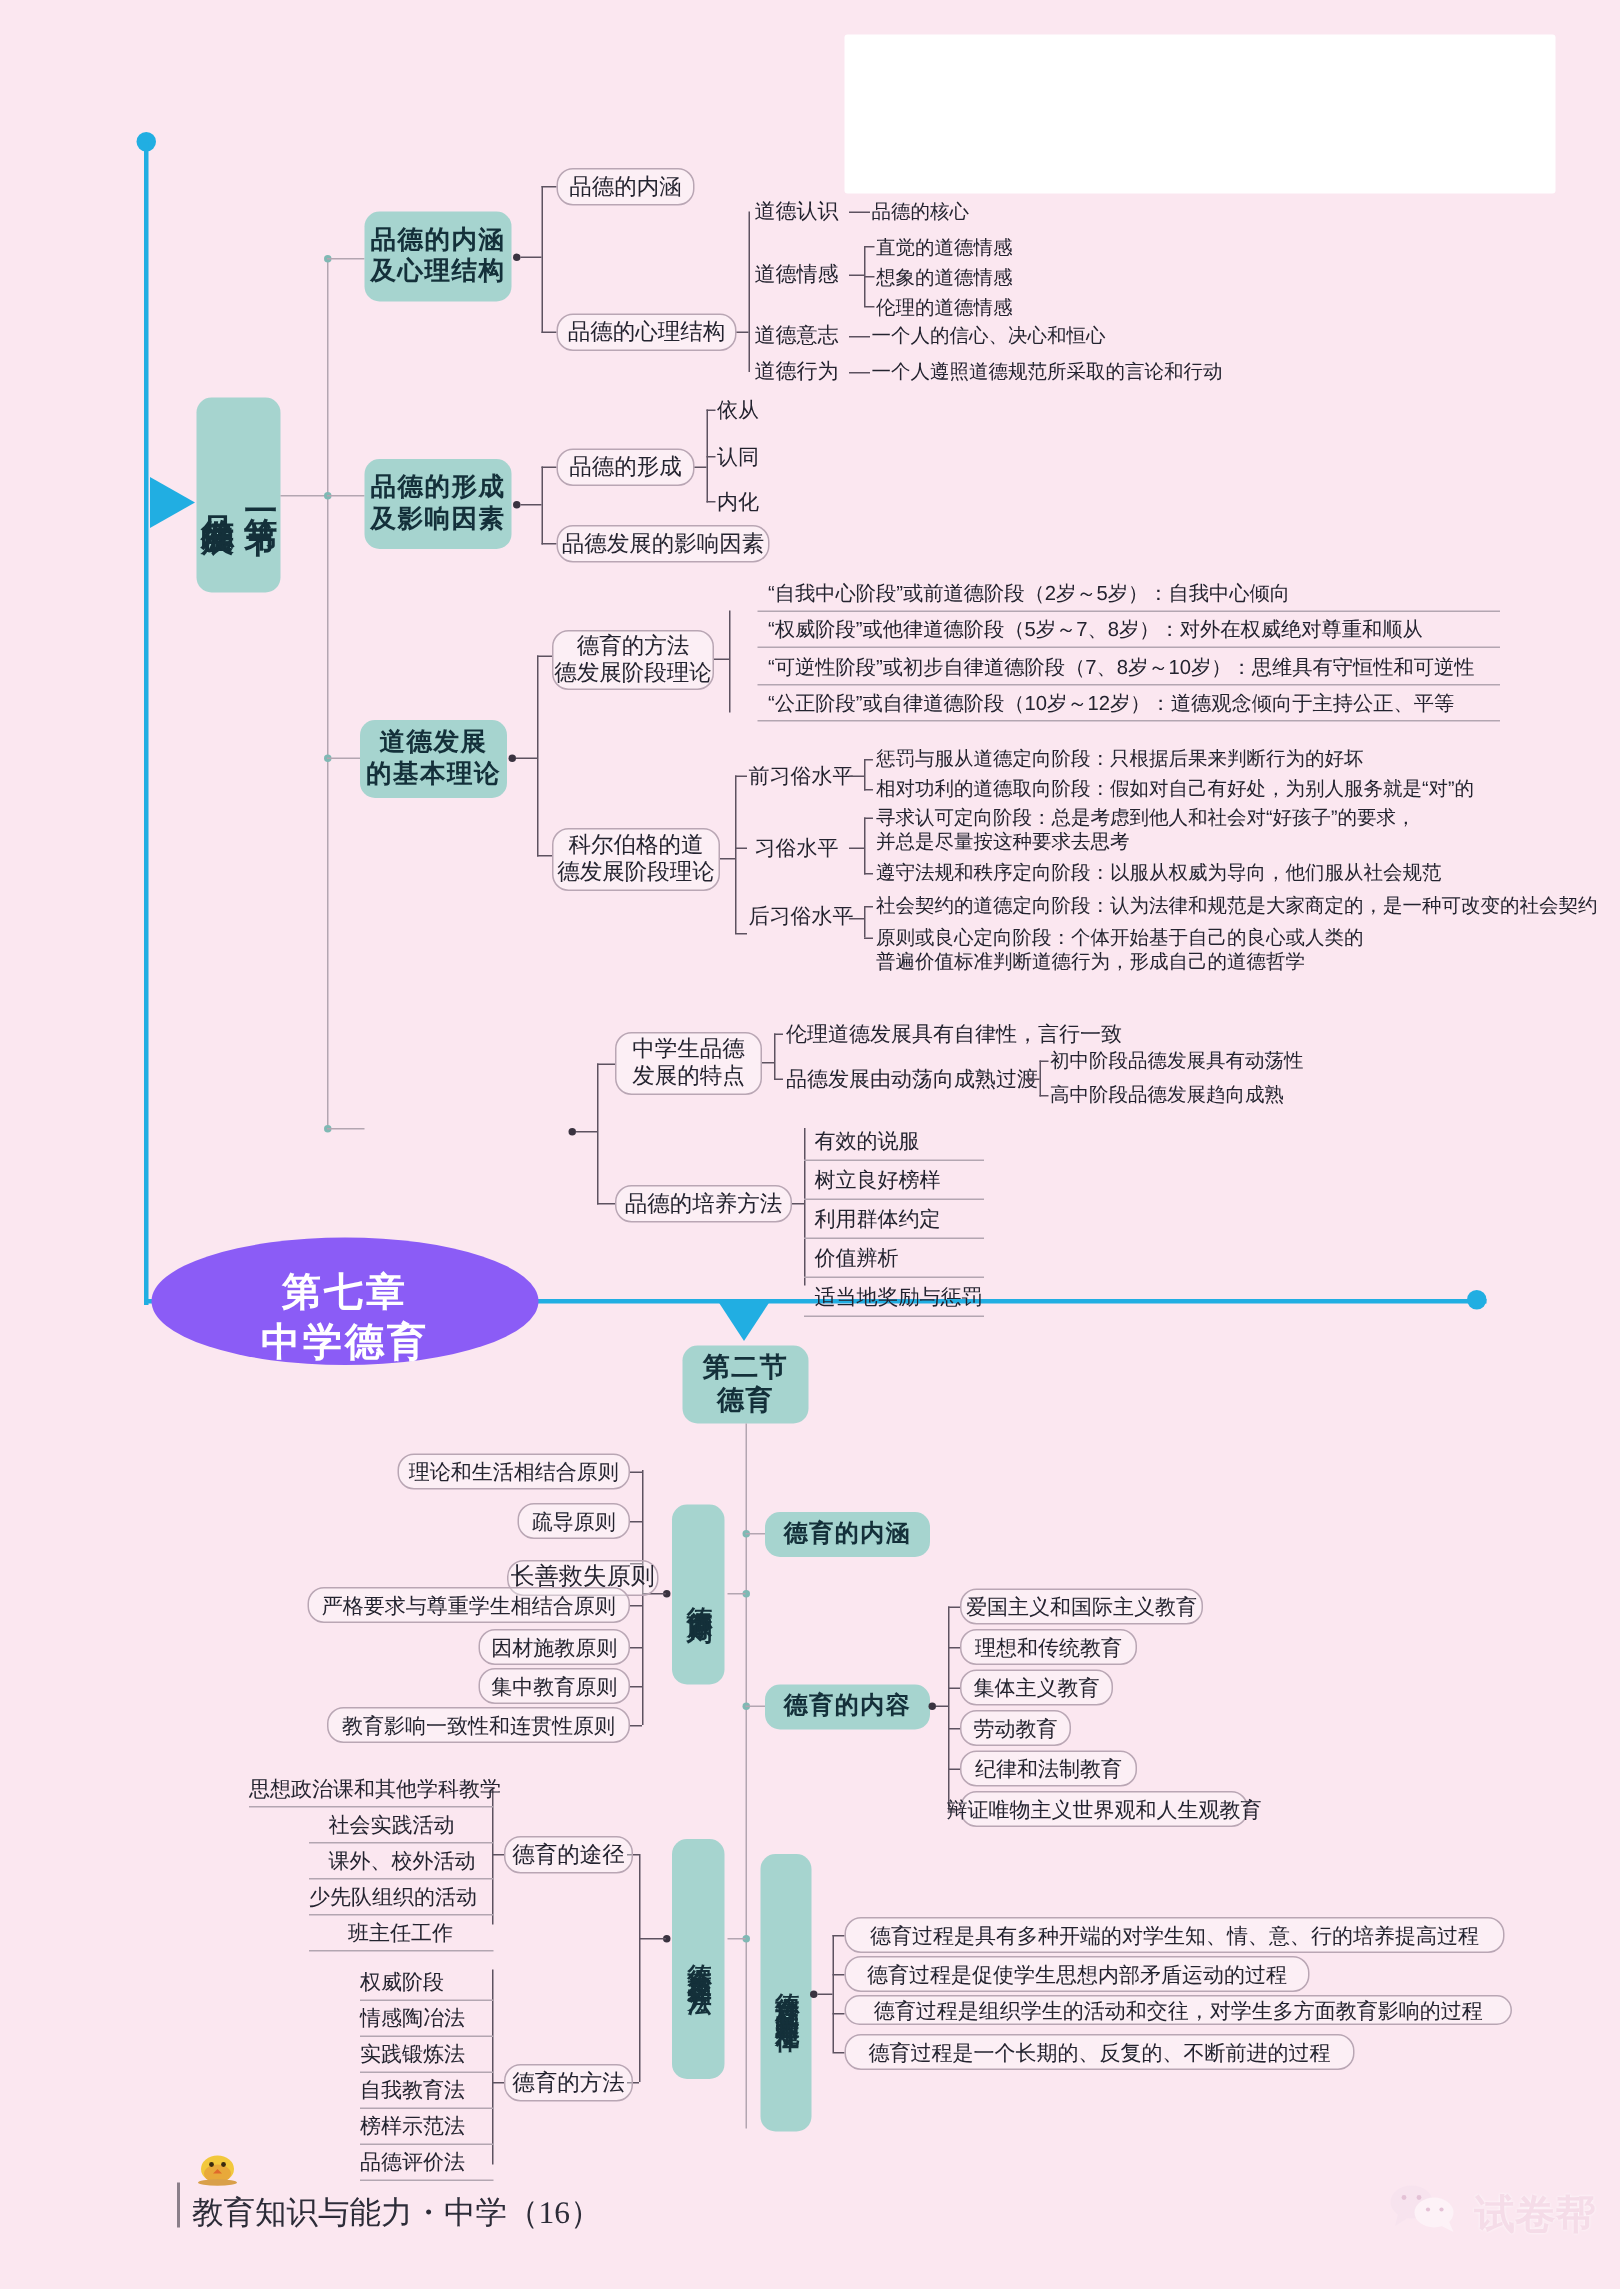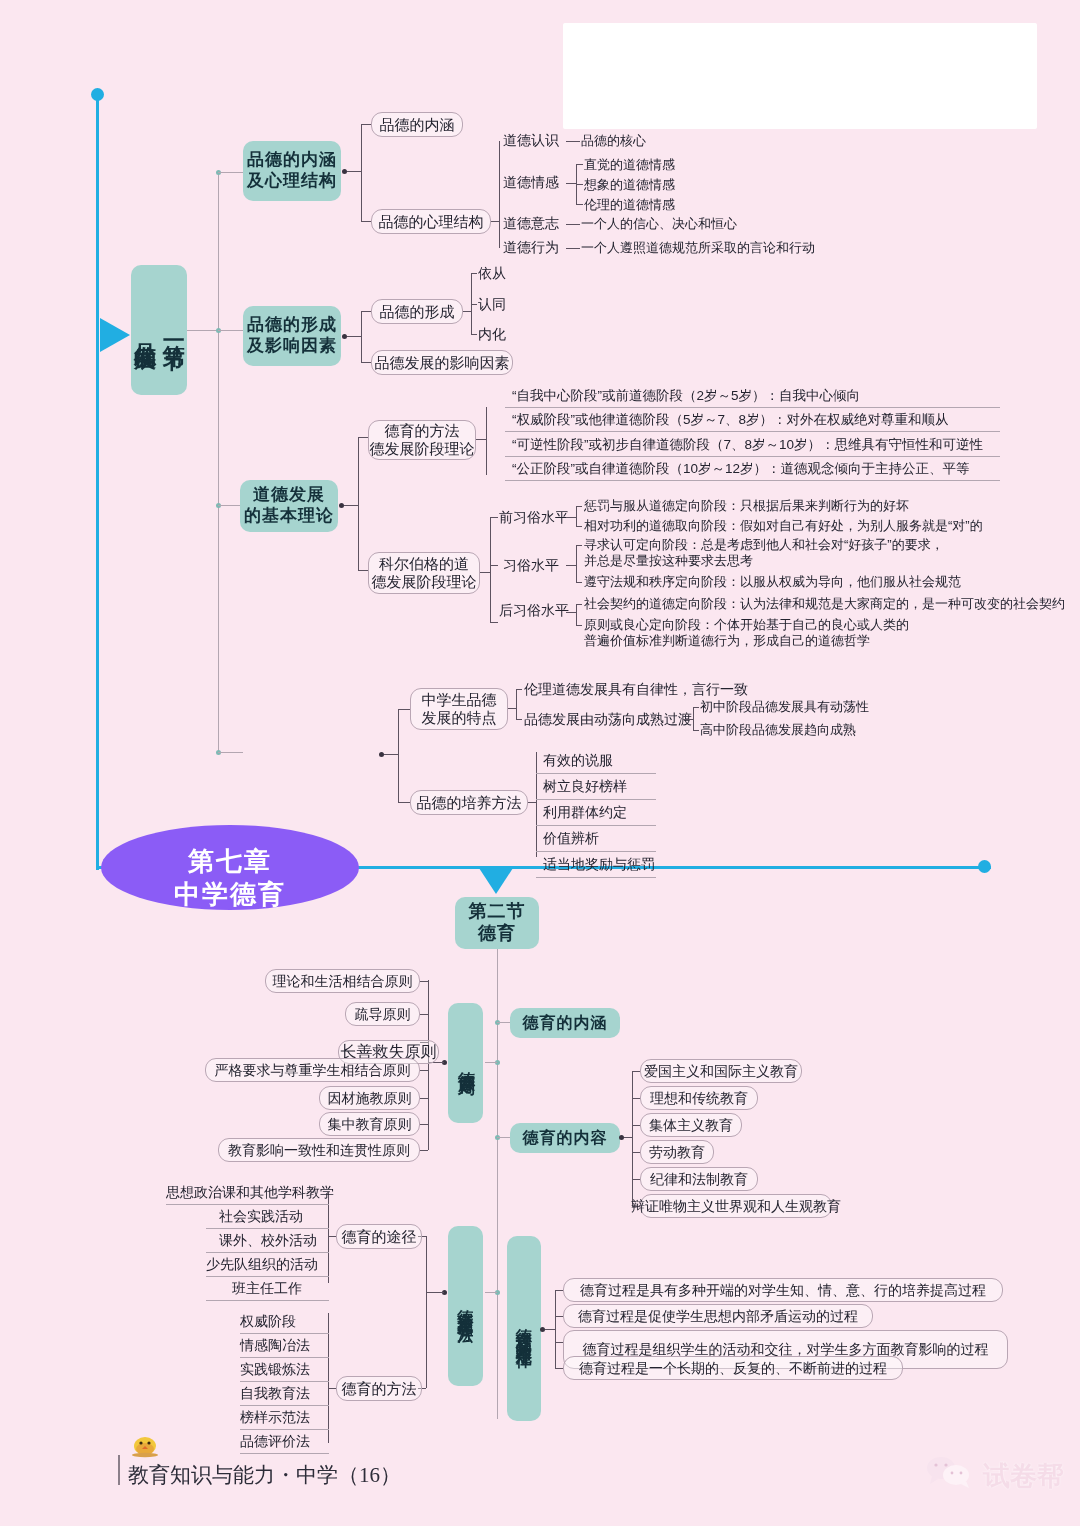--- a/index.html
+++ b/index.html
@@ -399,21 +399,21 @@
   <div class="dot" style="left:540px;top:1327px;"></div>
   <div class="ln h" style="left:545px;top:1329px;width:10px;"></div>
   <div class="ln v" style="left:555px;top:1290px;height:78px;"></div>
   <div class="ln h" style="left:555px;top:1290px;width:8px;"></div>
   <div class="ln h" style="left:555px;top:1316px;width:8px;"></div>
   <div class="ln h" style="left:555px;top:1342px;width:8px;"></div>
   <div class="ln h" style="left:555px;top:1368px;width:8px;"></div>
 
   <div class="abs pill" style="left:563px;top:1278px;width:440px;height:24px;font-size:14px;">德育过程是具有多种开端的对学生知、情、意、行的培养提高过程</div>
   <div class="abs pill" style="left:563px;top:1304px;width:310px;height:24px;font-size:14px;">德育过程是促使学生思想内部矛盾运动的过程</div>
-  <div class="abs pill" style="left:563px;top:1330px;width:445px;height:39px;font-size:14px;">德育过程是组织学生的活动和交往，对学生多方面教育影响的过程</div>
+  <div class="abs pill" style="left:563px;top:1330px;width:445px;height:20px;font-size:14px;">德育过程是组织学生的活动和交往，对学生多方面教育影响的过程</div>
   <div class="abs pill" style="left:563px;top:1356px;width:340px;height:24px;font-size:14px;">德育过程是一个长期的、反复的、不断前进的过程</div>
 
   <div class="chick" style="left:128px;top:1434px;">
     <svg width="34" height="26" viewBox="0 0 34 26">
       <ellipse cx="17" cy="12" rx="11" ry="9" fill="#f2c83c"></ellipse>
       <ellipse cx="17" cy="15" rx="9" ry="6" fill="#e8a93a"></ellipse>
       <circle cx="13" cy="9" r="1.6" fill="#3a2a10"></circle>
       <circle cx="21" cy="9" r="1.6" fill="#3a2a10"></circle>
       <polygon points="17,12 14,15 20,15" fill="#e06a2a"></polygon>
       <ellipse cx="17" cy="21" rx="13" ry="2.2" fill="#d9a04a"></ellipse>

